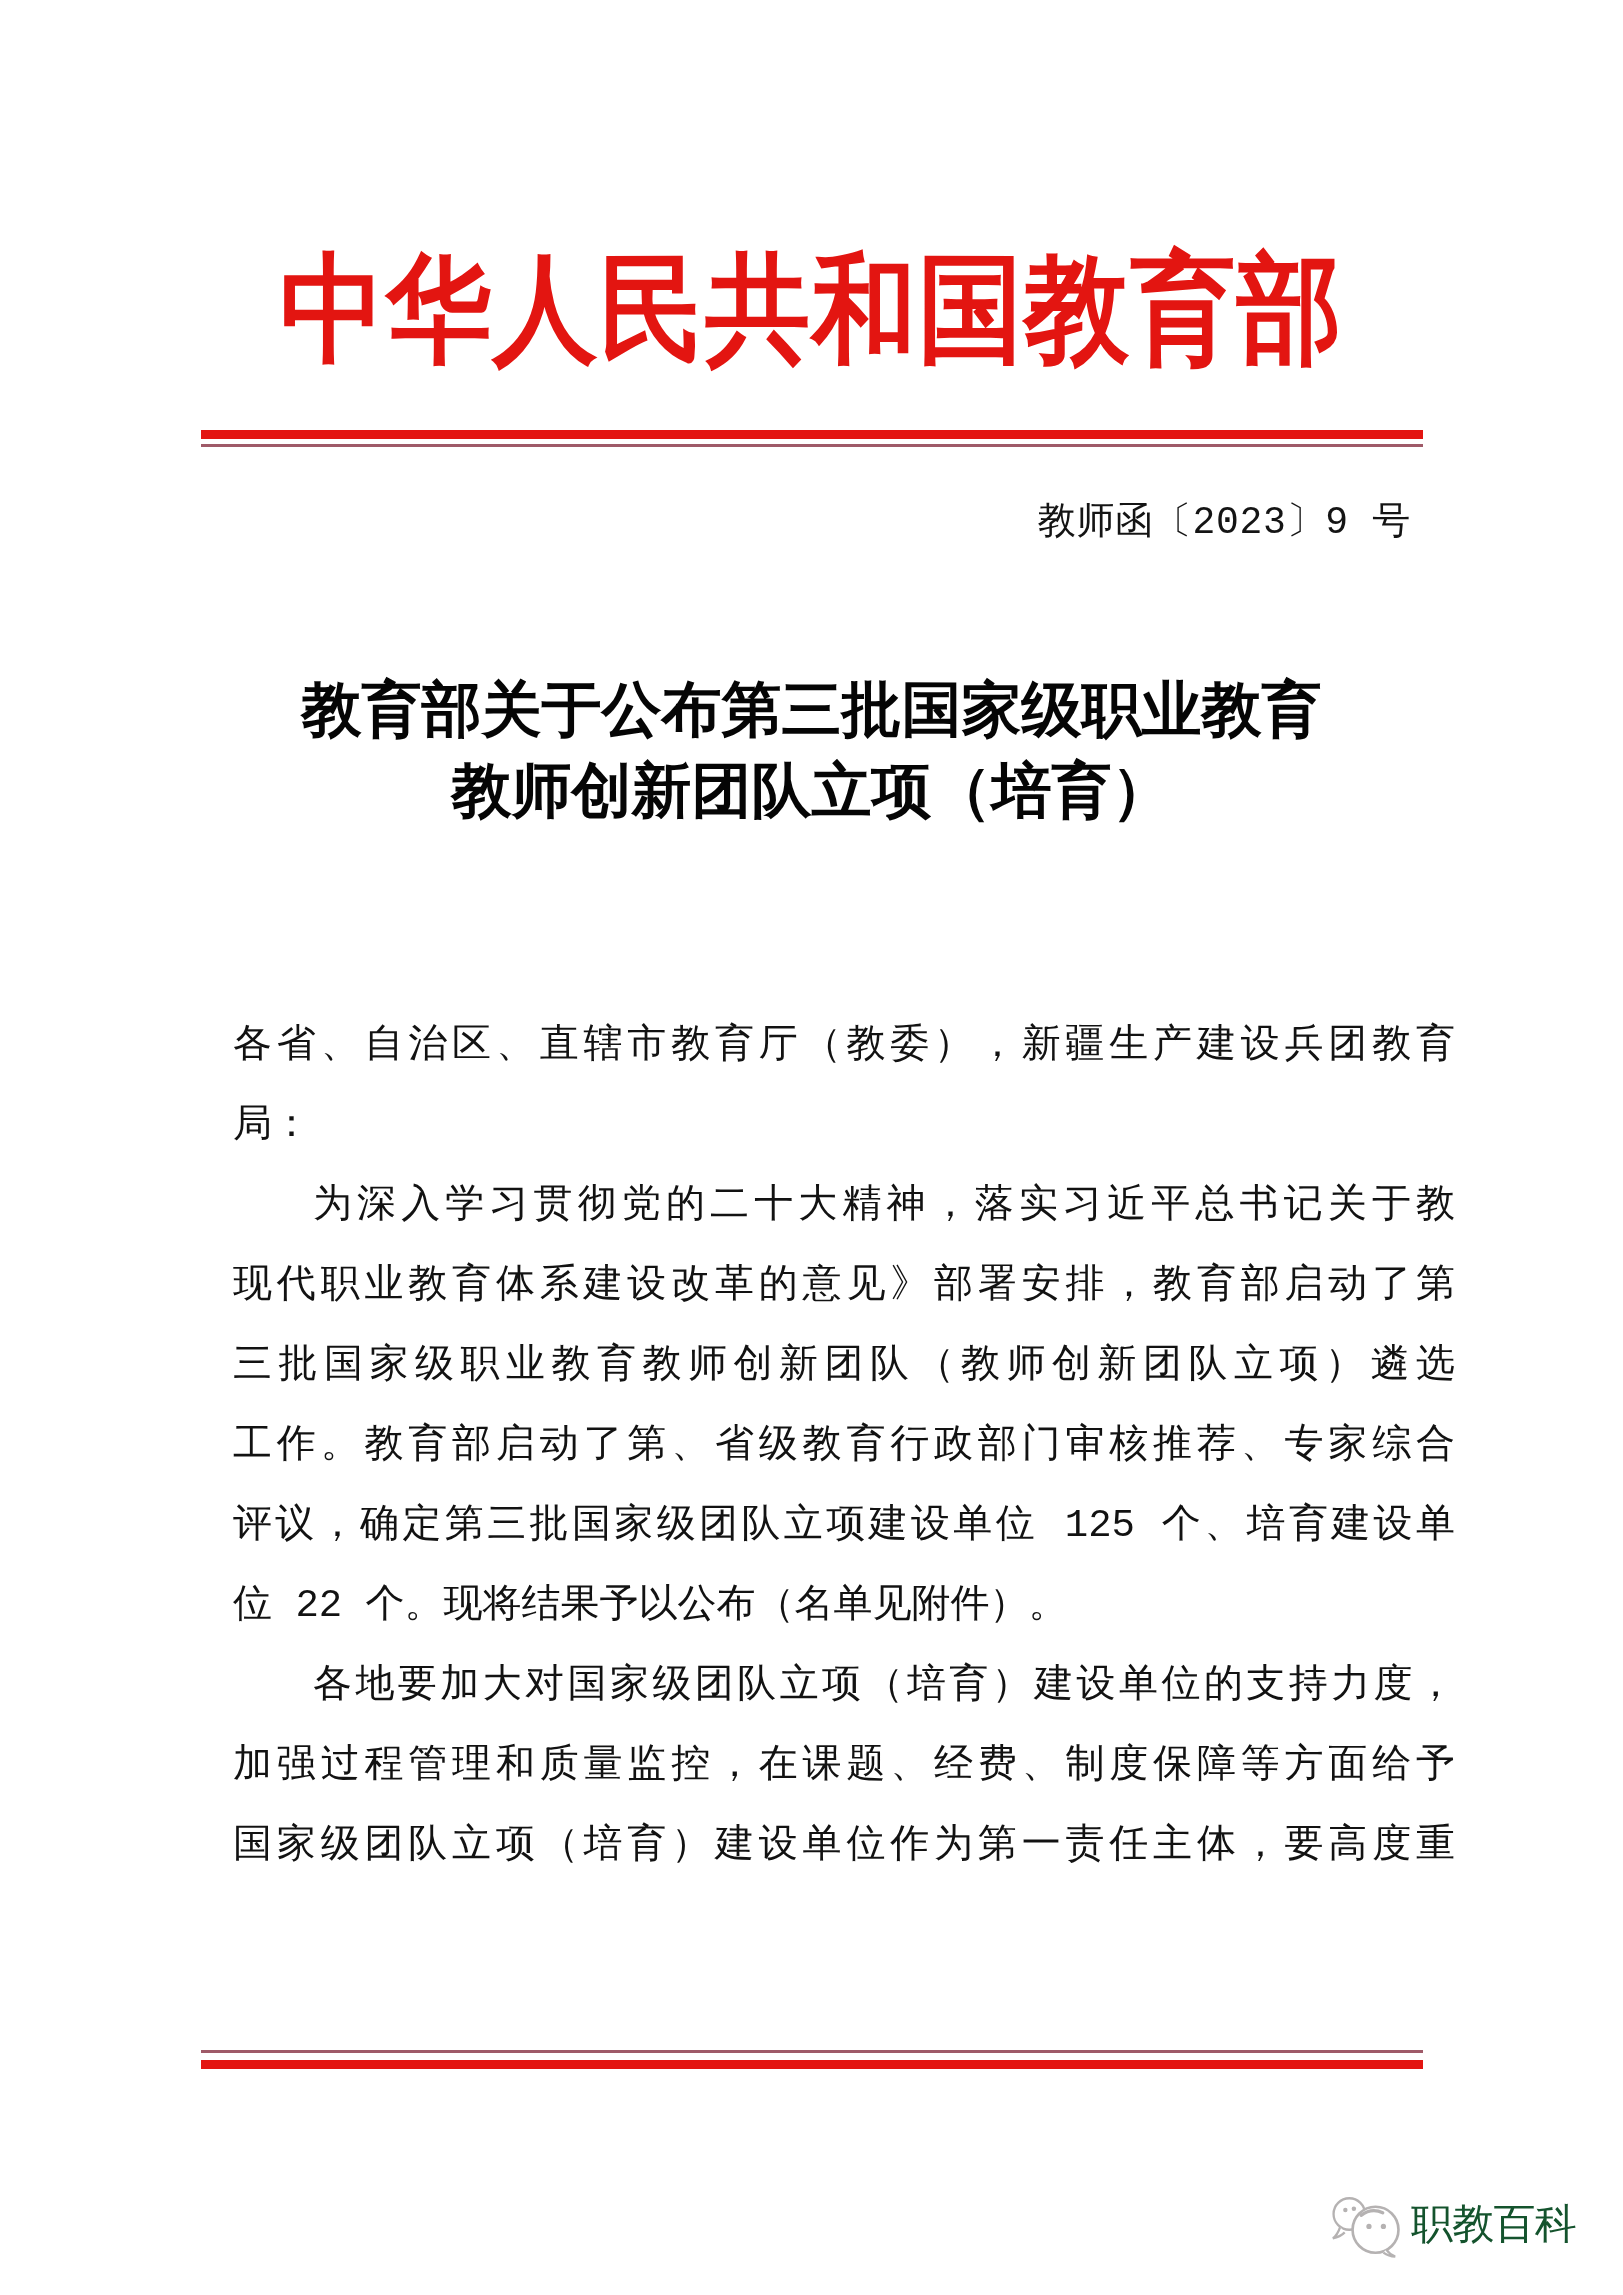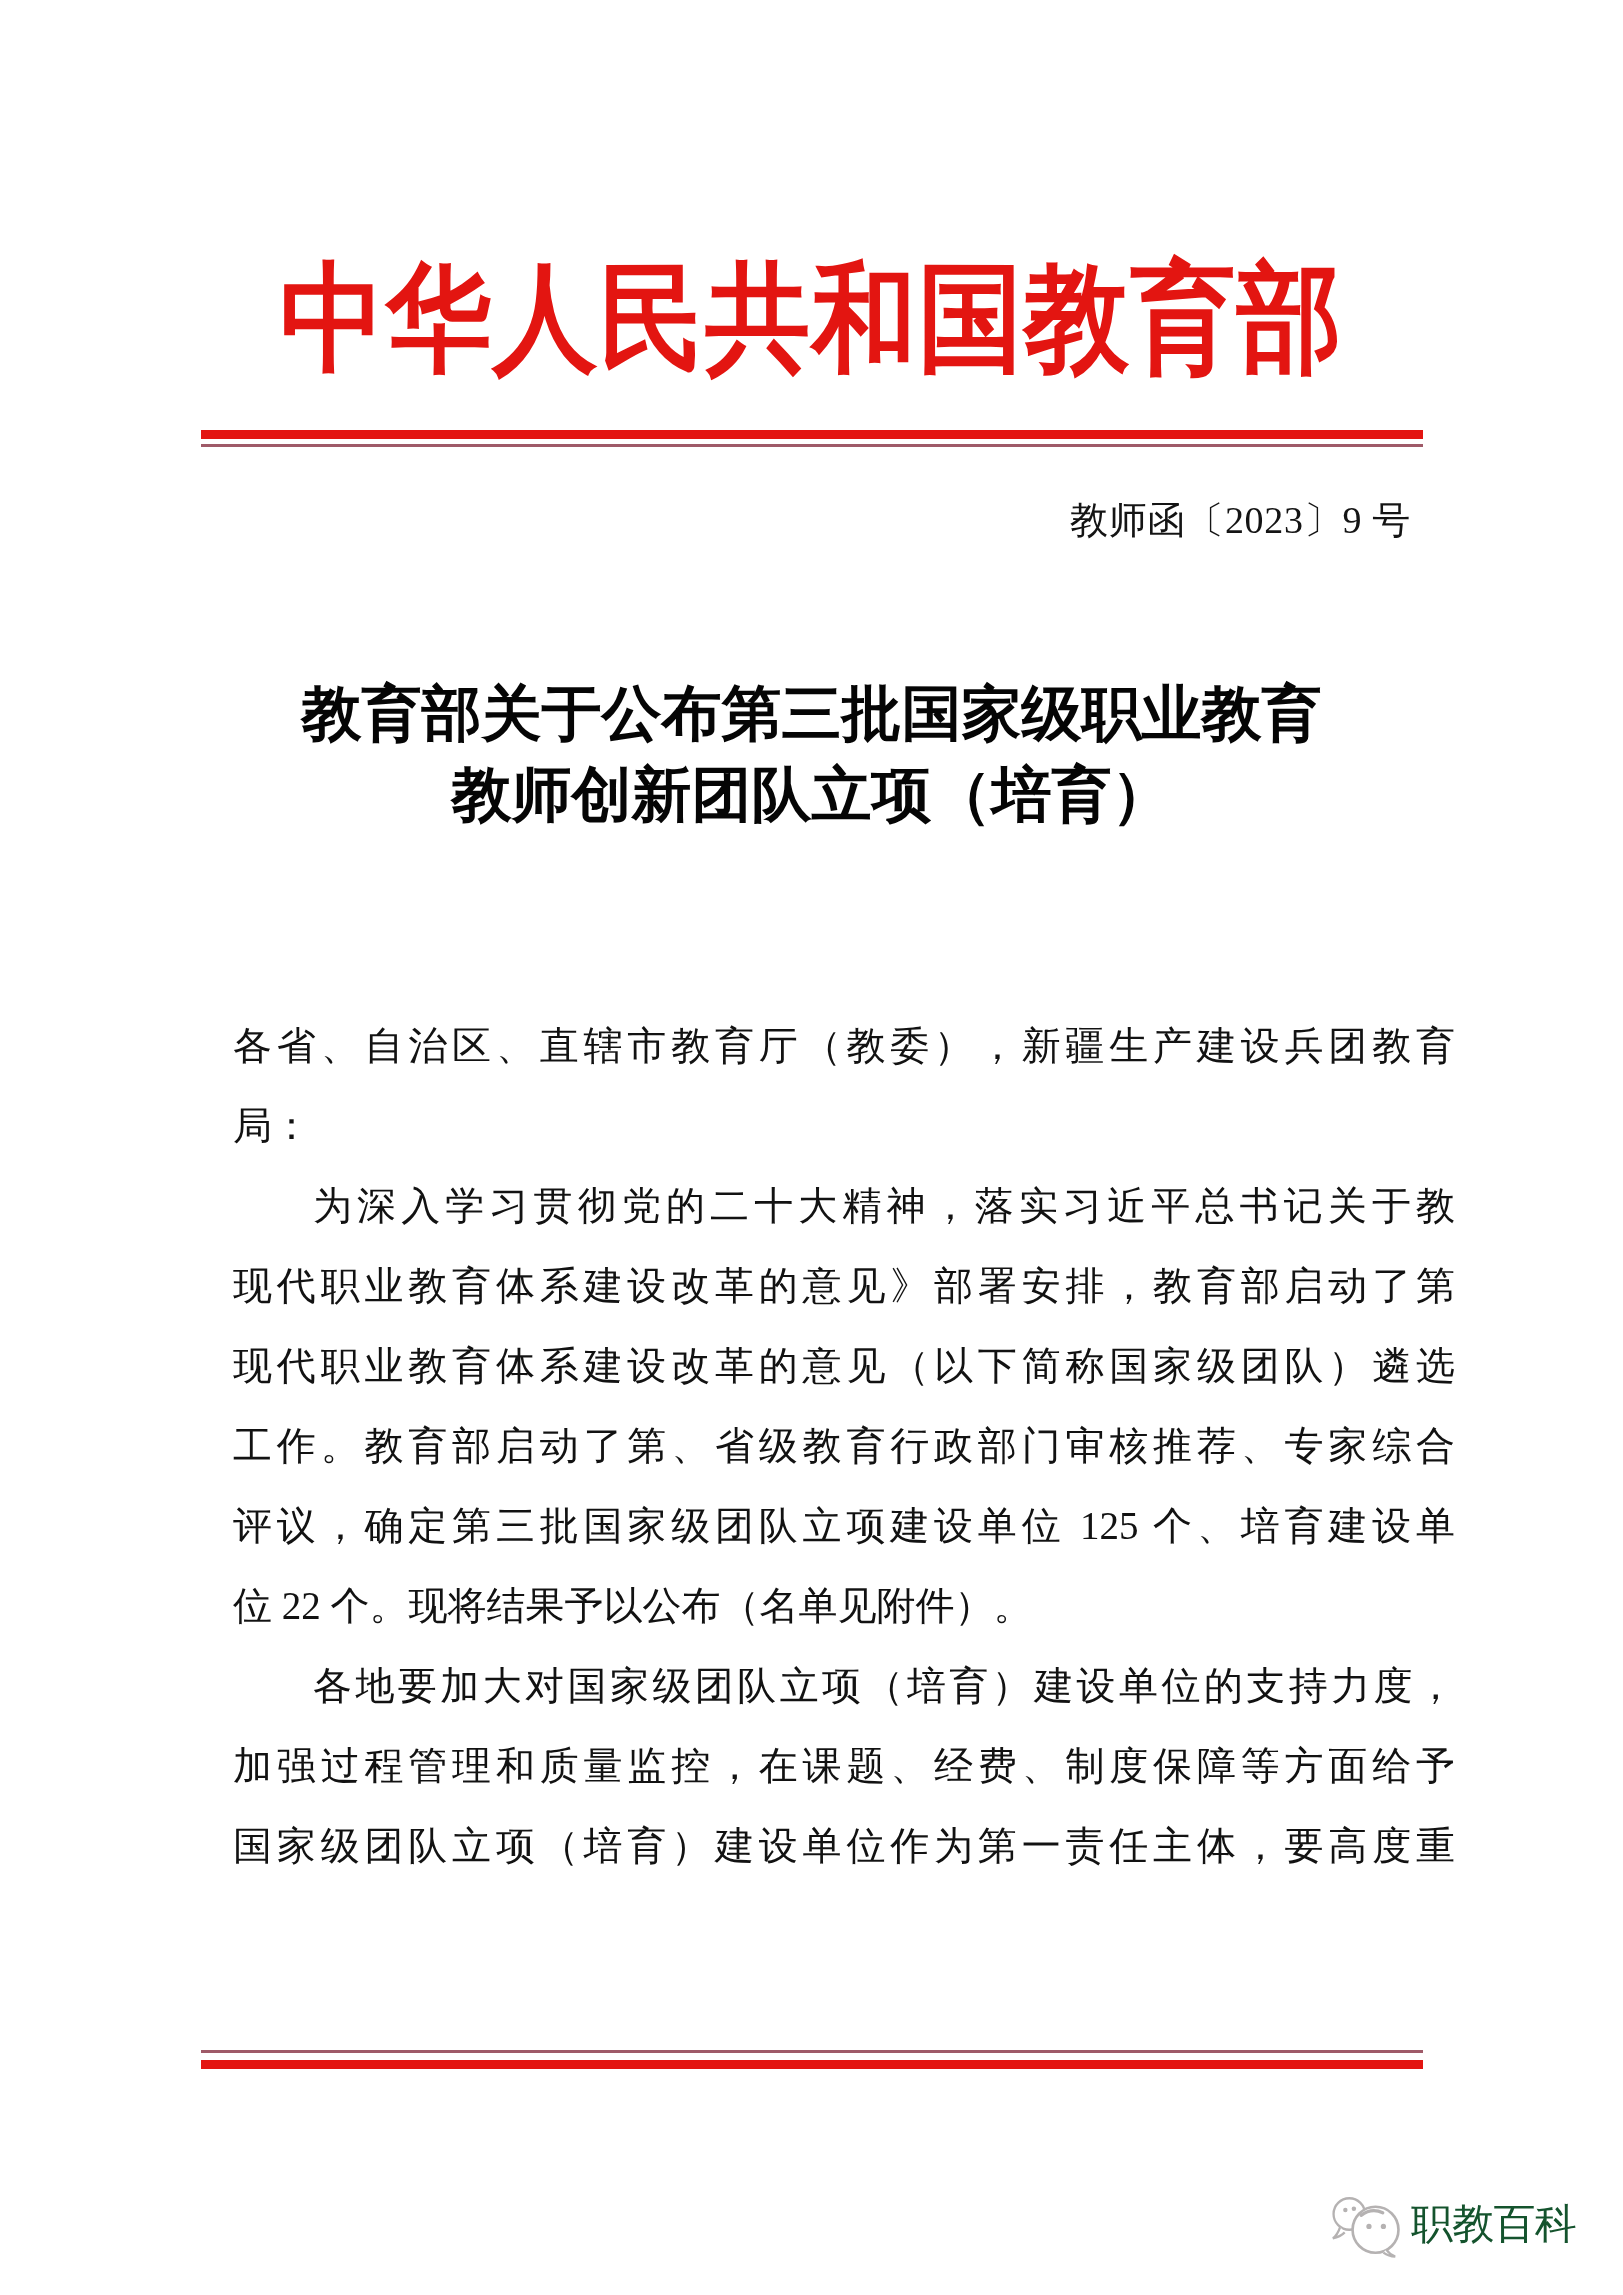--- a/index.html
+++ b/index.html
@@ -2,21 +2,21 @@
 <html style="font-size:10.5px"><head>
 <meta charset="utf-8">
 <style>
   html, body { margin: 0; padding: 0; background: #ffffff; }
   .page {
     position: relative;
     width: 1623px;
     height: 2295px;
     background: #ffffff;
     overflow: hidden;
-    font-family: Liberation Serif, serif;
+    font-family: Liberation Mono, monospace;
   }
 
   
   .letterhead {
     position: absolute;
     top: 260px;
     left: 0;
     width: 100%;
     text-align: center;
     font-size: 105px;
@@ -110,21 +110,21 @@
   <div class="notice-title">
     <div>教育部关于公布第三批国家级职业教育</div>
     <div>教师创新团队立项（培育）</div>
   </div>
 
   <div class="body-text">
     <div class="line fill">各省、自治区、直辖市教育厅（教委），新疆生产建设兵团教育</div>
     <div class="line">局：</div>
     <div class="line indent fill">为深入学习贯彻党的二十大精神，落实习近平总书记关于教</div>
     <div class="line fill">现代职业教育体系建设改革的意见》部署安排，教育部启动了第</div>
-    <div class="line fill">现代职业教育体系建设改革的意见（以下简称国家级团队）遴选</div>
+    <div class="line fill">三批国家级职业教育教师创新团队（教师创新团队立项）遴选</div>
     <div class="line fill">工作。教育部启动了第、省级教育行政部门审核推荐、专家综合</div>
     <div class="line fill">评议，确定第三批国家级团队立项建设单位 125 个、培育建设单</div>
     <div class="line">位 22 个。现将结果予以公布（名单见附件）。</div>
     <div class="line indent fill">各地要加大对国家级团队立项（培育）建设单位的支持力度，</div>
     <div class="line fill">加强过程管理和质量监控，在课题、经费、制度保障等方面给予</div>
     <div class="line fill">国家级团队立项（培育）建设单位作为第一责任主体，要高度重</div>
   </div>
 
   <div class="rule rule-thin" id="rule-bottom-thin"></div>
   <div class="rule rule-thick" id="rule-bottom-thick"></div>

